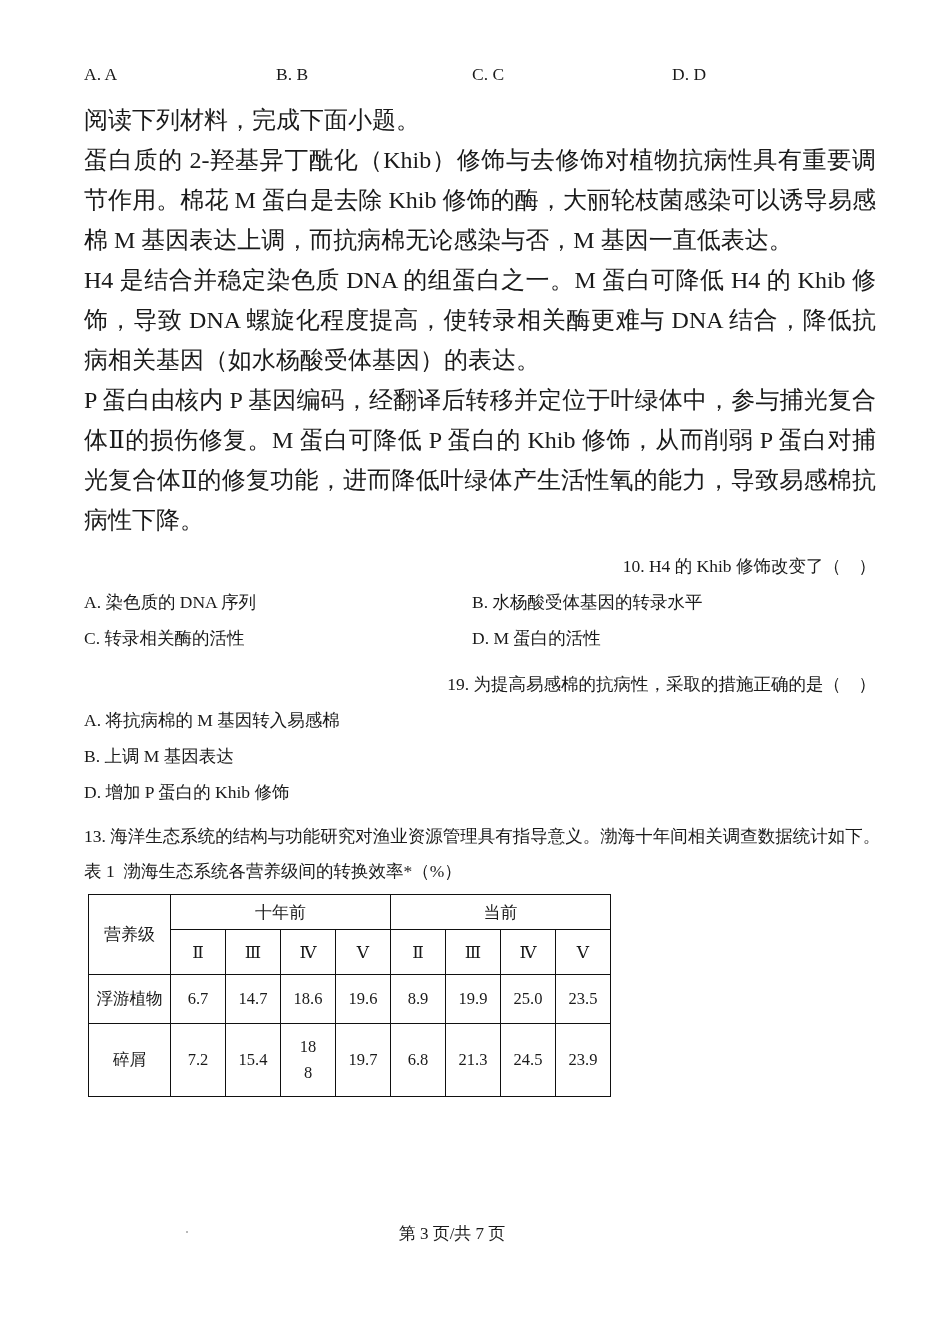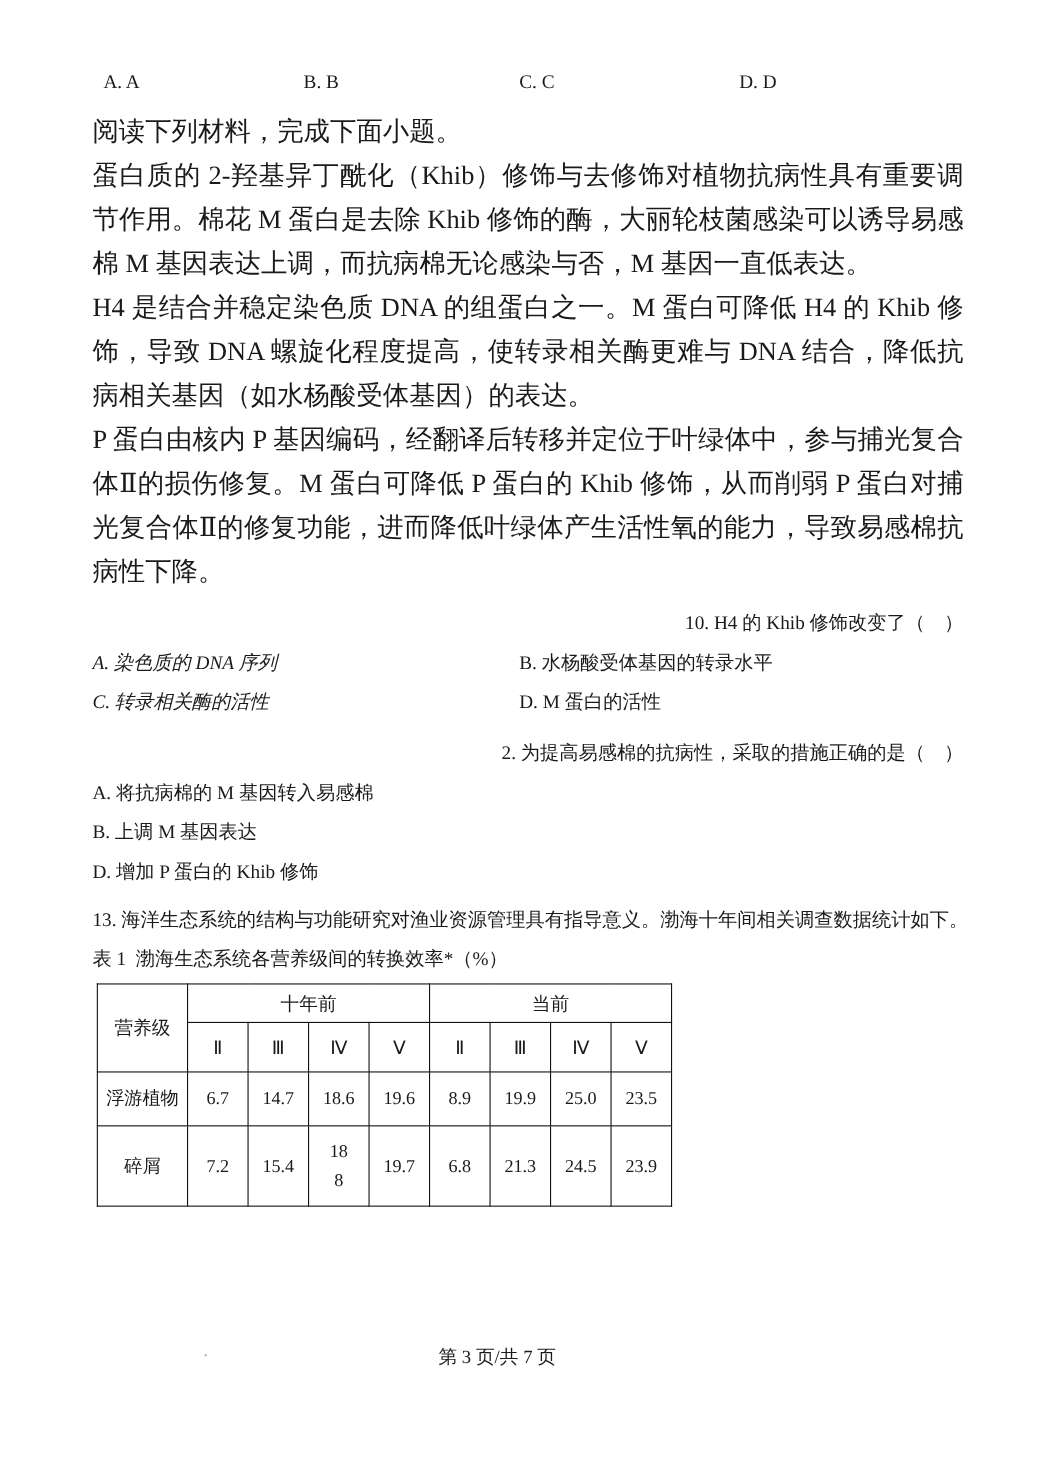--- a/index.html
+++ b/index.html
@@ -41,21 +41,21 @@
     display: block;
     position: relative;
     height: 32px;
     font-size: 17.5px;
   }
   .opt-row-abcd .cell {
     position: absolute;
     top: 0;
     white-space: pre;
   }
-  .abcd-a { left: 10px; }
+  .abcd-a { left: 0px; }
   .abcd-b { left: 192px; }
   .abcd-c { left: 388px; }
   .abcd-d { left: 588px; }
 
   
   .q-stem {
     font-size: 17.5px;
     line-height: 36px;
     margin: 0;
     white-space: pre;
@@ -68,21 +68,21 @@
     margin: 0;
     white-space: pre;
   }
   .q-opt-2col {
     position: relative;
     height: 36px;
     font-size: 17.5px;
     line-height: 36px;
   }
   .q-opt-2col .col-l {
-    position: absolute; left: 0; top: 0; white-space: pre; font-style: italic;
+    position: absolute; left: 0; top: 0; white-space: pre;
   }
   .q-opt-2col .col-r {
     position: absolute; left: 388px; top: 0; white-space: pre;
   }
 
   
   .emph {
     position: relative;
     display: inline-block;
   }
@@ -114,21 +114,20 @@
     font-size: 16.5px;
   }
   table.data-table th,
   table.data-table td {
     border: 1px solid #111111;
     text-align: center;
     vertical-align: middle;
     padding: 0;
     font-weight: normal;
     color: #1a1a1a;
-    font-family: Liberation Serif, serif;
   }
   .col-name  { width: 82px; }
   .col-num   { width: 55px; }
   .th-group  { height: 34px; font-size: 17px; }
   .th-level  { height: 44px; font-size: 17px; }
   .th-name   { font-size: 17px; }
   .row-data td { height: 48px; }
   .row-data-tall td { height: 72px; }
   .cell-wrap {
     white-space: pre-line;
@@ -180,21 +179,21 @@
         <span class="col-l">A. 染色质的 DNA 序列</span>
         <span class="col-r">B. 水杨酸受体基因的转录水平</span>
       </div>
       <div class="q-opt-2col">
         <span class="col-l">C. 转录相关酶的活性</span>
         <span class="col-r">D. M 蛋白的活性</span>
       </div>
     </div>
 
     <div style="margin-top:10px;">
-      <p class="q-stem">2. 为提高易感棉的抗病性，采取的措施正确的是（    ）</p>
+      <p class="q-stem">19. 为提高易感棉的抗病性，采取的措施正确的是（    ）</p>
       <p class="q-opt-single">A. 将抗病棉的 M 基因转入易感棉</p>
       <p class="q-opt-single">B. 上调 M 基因表达</p>
       <p class="q-opt-single">D. 增加 P 蛋白的 Khib 修饰</p>
     </div>
 
 
     <div style="margin-top:8px;">
       <p class="q-stem">13. 海洋生态系统的结构与功能研究对渔业资源管理具有指导意义。渤海十年间相关调查数据统计如下。</p>
       <p class="table-caption">表 1  渤海生态系统各营养级间的转换效率*（%）</p>
 

